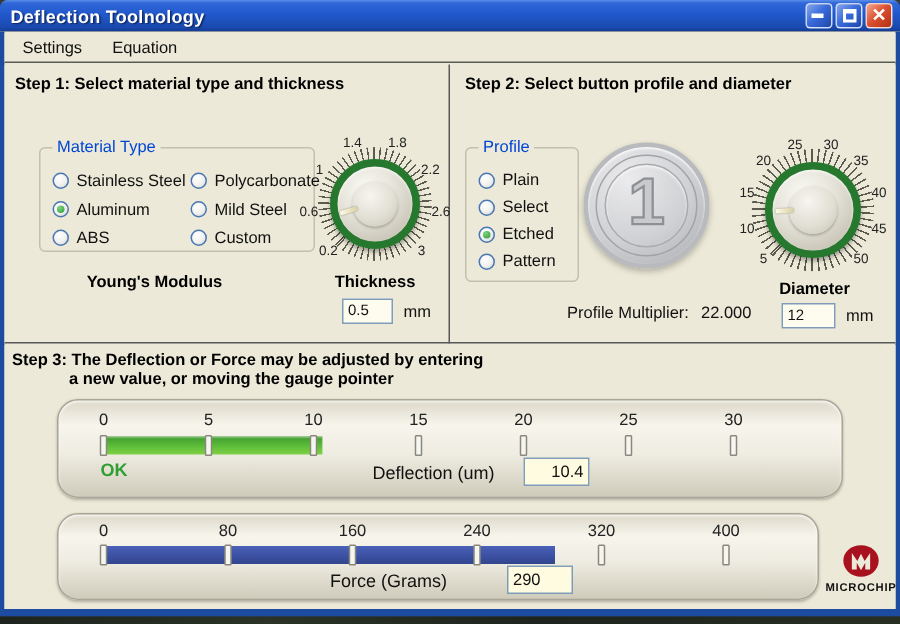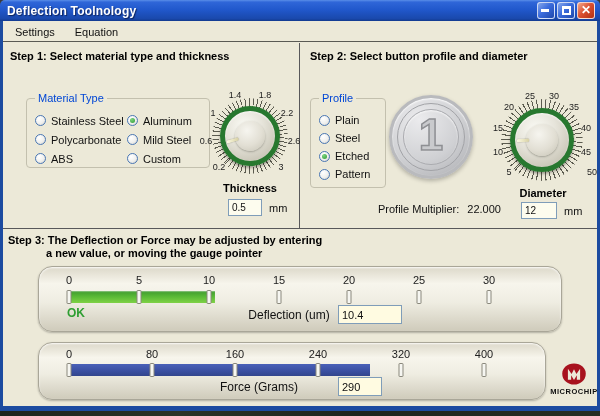--- a/index.html
+++ b/index.html
@@ -83,21 +83,21 @@
   .kl4{left:60px;top:4px;} .kl5{left:82px;top:22px;} .kl6{left:89px;top:50px;} .kl7{left:76px;top:76px;}
 
   
   .knob-di { left:194px; top:49px; width:96px; height:96px; }
   .knob-di .ticks { left:7px; top:7px; width:82px; height:82px; }
   .knob-di .face  { left:16px; top:16px; width:64px; height:64px; }
   .knob-di .dome  { left:32px; top:32px; width:32px; height:32px; }
   .knob-di .pwrap { transform:rotate(-93deg); } .knob-di .pline { top:23px; }
   .dl0{left:15px;top:80px;} .dl1{left:4px;top:60px;} .dl2{left:4px;top:36px;} .dl3{left:15px;top:15px;}
   .dl4{left:36px;top:4px;}  .dl5{left:60px;top:4px;} .dl6{left:80px;top:15px;text-align:right;} .dl7{left:92px;top:36px;}
-  .dl8{left:92px;top:60px;} .dl9{left:80px;top:80px;padding-left:36px;}
+  .dl8{left:92px;top:60px;} .dl9{left:80px;top:80px;}
 
   
   .fieldlabel { position:absolute; font-size:11px; font-weight:bold; color:#000; text-align:center; }
   .unit { position:absolute; font-size:11px; color:#111; }
   .tbox { position:absolute; border:1px solid #7f9db9; background:#fdfcee; font-size:10px;
     font-family:"Liberation Sans", sans-serif; color:#111; padding:1px 3px; }
 
   
   .coin { position:absolute; left:89px; top:52px; width:84px; height:84px; border-radius:50%;
     border:3px solid #b9babd;
@@ -168,26 +168,26 @@
     <div class="steptitle" style="left:7px;top:7px;">Step 1: Select material type and thickness</div>
 
     <div class="groupbox" style="left:23px;top:55px;width:184px;height:70px;">
       <span class="legend">Material Type</span>
       <div class="radiogrid mtgrid">
         <label class="radiorow">
             <span class="radio"></span>
             <span>Stainless Steel</span>
           </label>
         <label class="radiorow">
+            <span class="radio"></span>
+            <span>Polycarbonate</span>
+          </label>
+        <label class="radiorow">
             <span class="radio sel"></span>
             <span>Aluminum</span>
-          </label>
-        <label class="radiorow">
-            <span class="radio"></span>
-            <span>Polycarbonate</span>
           </label>
         <label class="radiorow">
             <span class="radio"></span>
             <span>Mild Steel</span>
           </label>
         <label class="radiorow">
             <span class="radio"></span>
             <span>ABS</span>
           </label>
         <label class="radiorow">
@@ -207,38 +207,39 @@
       <span class="klabel kl0">0.2</span>
       <span class="klabel kl1">0.6</span>
       <span class="klabel kl2">1</span>
       <span class="klabel kl3">1.4</span>
       <span class="klabel kl4">1.8</span>
       <span class="klabel kl5">2.2</span>
       <span class="klabel kl6">2.6</span>
       <span class="klabel kl7">3</span>
     </div>
 
+    <div class="fieldlabel" style="left:40px;top:139px;width:120px;">Young's Modulus</div>
     <div class="fieldlabel" style="left:207px;top:139px;width:80px;">Thickness</div>
     <input class="tbox" style="left: 225px; top: 156px; width: 34px; height: 17px;" value="0.5">
     <span class="unit" style="left:266px;top:159px;">mm</span>
   </div>
 
   <div class="panel step2">
     <div class="steptitle" style="left:10px;top:7px;">Step 2: Select button profile and diameter</div>
 
     <div class="groupbox" style="left:10px;top:55px;width:76px;height:90px;">
       <span class="legend">Profile</span>
       <div class="radiogrid pfgrid">
         <label class="radiorow">
             <span class="radio"></span>
             <span>Plain</span>
           </label>
         <label class="radiorow">
             <span class="radio"></span>
-            <span>Steel</span>
+            <span>Select</span>
           </label>
         <label class="radiorow">
             <span class="radio sel"></span>
             <span>Etched</span>
           </label>
         <label class="radiorow">
             <span class="radio"></span>
             <span>Pattern</span>
           </label>
       </div>
@@ -292,21 +293,21 @@
       <div class="bar bar-green" style="top: 24px; width: 147.6px;"></div>
       <div class="gtick" style="left:30px;top:23px;"></div>
       <div class="gtick" style="left:100px;top:23px;"></div>
       <div class="gtick" style="left:170px;top:23px;"></div>
       <div class="gtick" style="left:240px;top:23px;"></div>
       <div class="gtick" style="left:310px;top:23px;"></div>
       <div class="gtick" style="left:380px;top:23px;"></div>
       <div class="gtick" style="left:450px;top:23px;"></div>
       <span class="okstatus">OK</span>
       <span class="gaugelabel" style="left:170px;width:160px;top:41px;text-align:center;">Deflection (um)</span>
-      <input class="gbox" style="left: 299px; top: 38px; width: 64px; height: 19px;" value="10.4">
+      <input class="gbox" style="left: 310px; top: 38px; width: 44px; height: 19px; text-align: right;" value="10.4">
     </div>
 
     <div class="gauge gauge-force">
       <span class="gticklabel" style="left:30px;top:5px;">0</span>
       <span class="gticklabel" style="left:113px;top:5px;">80</span>
       <span class="gticklabel" style="left:196px;top:5px;">160</span>
       <span class="gticklabel" style="left:279px;top:5px;">240</span>
       <span class="gticklabel" style="left:362px;top:5px;">320</span>
       <span class="gticklabel" style="left:445px;top:5px;">400</span>
       <div class="bar bar-blue" style="top: 21px; width: 302.875px;"></div>

